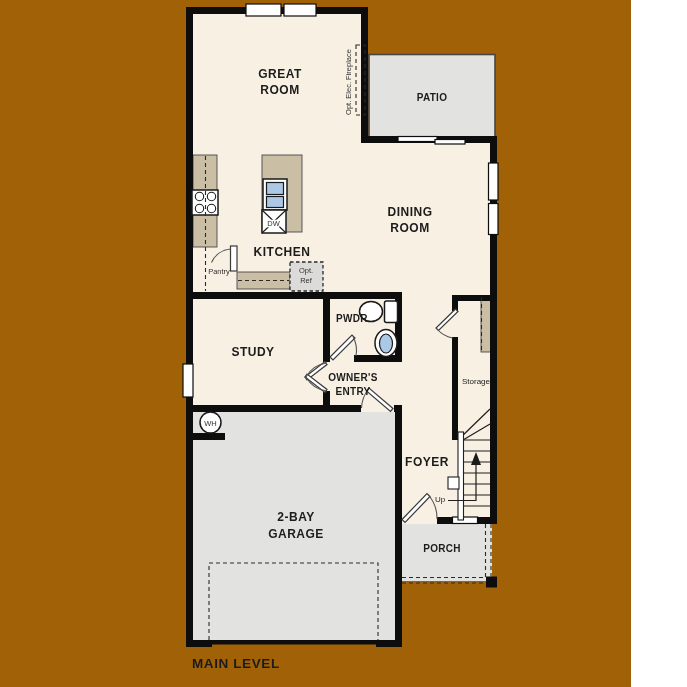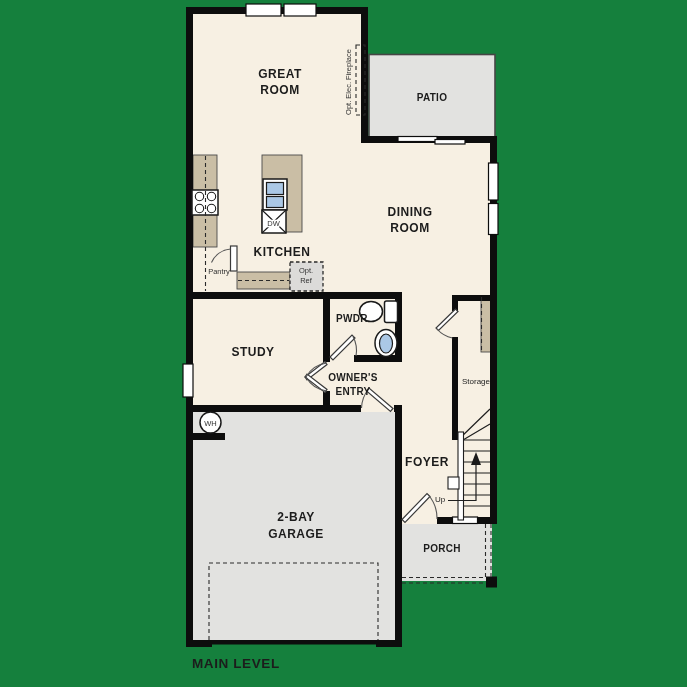--- a/index.html
+++ b/index.html
@@ -1,16 +1,16 @@
 <!DOCTYPE html>
 <html style="--wall: #0d0d0d; --floor: #f7f0e3; --outdoor: #e2e2e0; --counter: #cabea5; --sink-blue: #abc8e6; --text: #1c1c1c;"><head>
 <meta charset="utf-8">
 <style>
   html,body{margin:0;padding:0;background:#ffffff;}
-  #canvas{position:relative;width:687px;height:687px;background:#15803d;overflow:hidden;}
+  #canvas{position:relative;width:631px;height:687px;background:#a16207;overflow:hidden;}
   svg{position:absolute;left:0;top:0;}
   svg text{font-family:"Liberation Sans", sans-serif;}
 
   .wall{fill:var(--wall);}
   .floor{fill:var(--floor);}
   .outdoor{fill:var(--outdoor);}
   .patio-rect{fill:var(--outdoor);stroke:#454545;stroke-width:1.6;}
   .counter{fill:var(--counter);stroke:#4a4a4a;stroke-width:0.9;}
   .window{fill:#ffffff;stroke:var(--wall);stroke-width:1.2;}
   .fixture{fill:#ffffff;stroke:#1a1a1a;stroke-width:1.5;}

